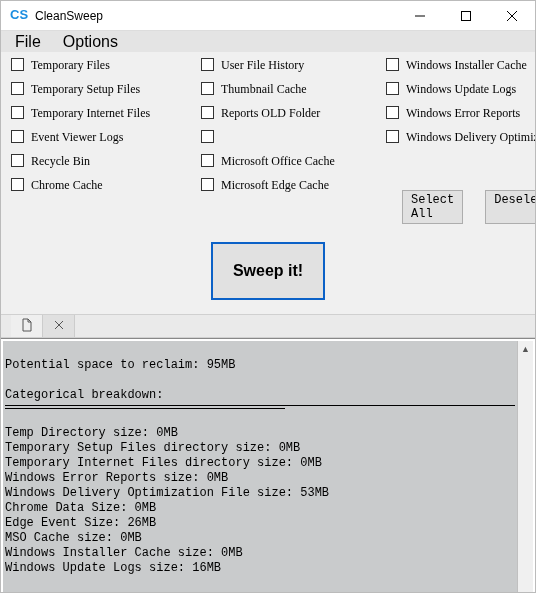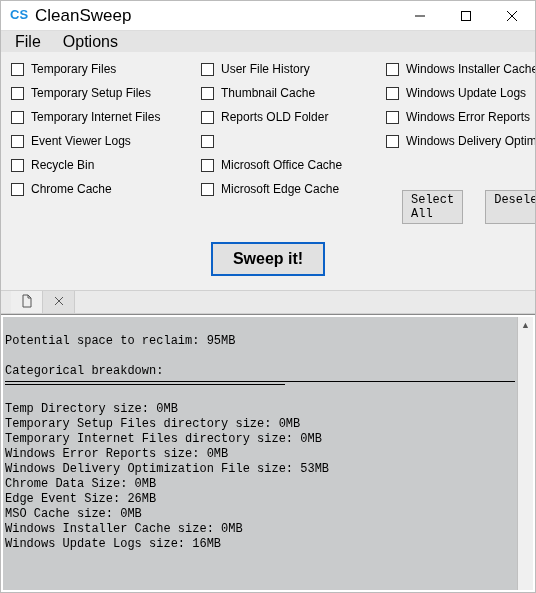--- a/index.html
+++ b/index.html
@@ -22,21 +22,21 @@
   }
   .titlebar .icon {
     width: 20px;
     height: 20px;
     margin: 0 6px 0 8px;
     display: flex;
     justify-content: center;
   }
   .titlebar .title {
     flex: 0 0 auto;
-    font-size: 17px;
+    font-size: 12px;
     color: #000;
   }
   .titlebar .spacer { flex: 1; }
   .winbtn {
     width: 46px;
     height: 30px;
     display: flex;
     align-items: center;
     justify-content: center;
     color: #000;
@@ -67,23 +67,23 @@
     flex: 0 0 auto;
     display: flex;
     flex-direction: column;
     gap: 6px;
   }
   .col0 { width: 190px; }
   .col1 { width: 185px; }
   .col2 { width: 160px; }
   .checkrow {
     display: flex;
-    align-items: flex-end;
+    align-items: flex-start;
     height: 18px;
-    font-family: Liberation Sans, sans-serif;
+    font-family: Liberation Serif, serif;
     font-size: 12px;
     white-space: nowrap;
     overflow: hidden;
   }
   .checkbox {
     width: 13px;
     height: 13px;
     border: 1px solid #333;
     background: #fff;
     margin-right: 7px;
@@ -107,21 +107,21 @@
   .sweep-wrap {
     display: flex;
     justify-content: center;
     padding: 6px 0 14px 0;
     background: #f0f0f0;
   }
   .sweep-btn {
     font-family: Arial, sans-serif;
     font-size: 16px;
     font-weight: bold;
-    padding: 6px 20px;
+    padding: 18px 20px;
     background: #e1e1e1;
     border: 2px solid #0b61c7;
     color: #000;
   }
   .tabstrip {
     display: flex;
     align-items: center;
     height: 24px;
     background: #eaeaea;
     border-top: 1px solid #d0d0d0;

